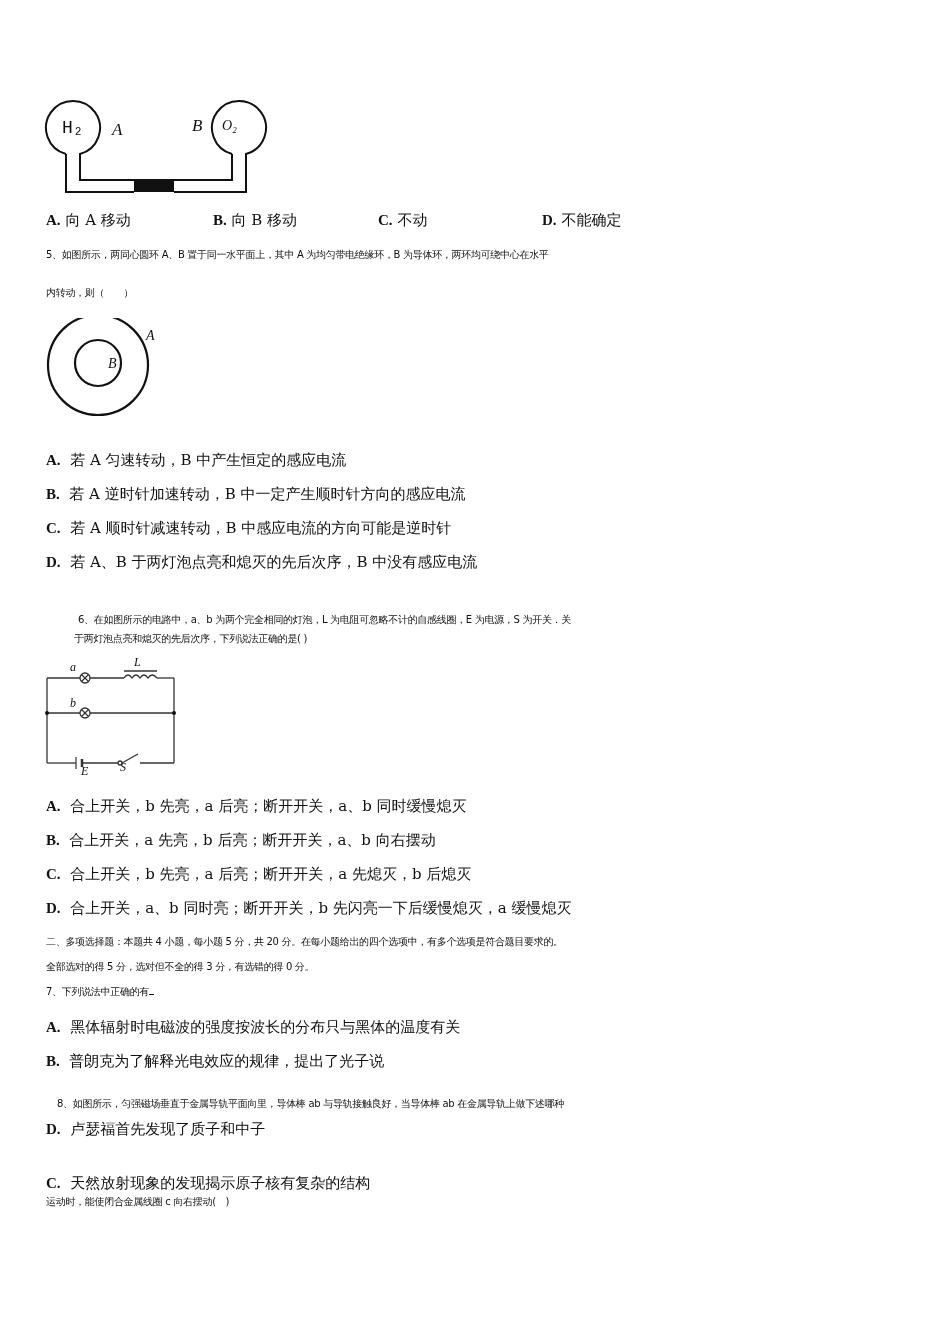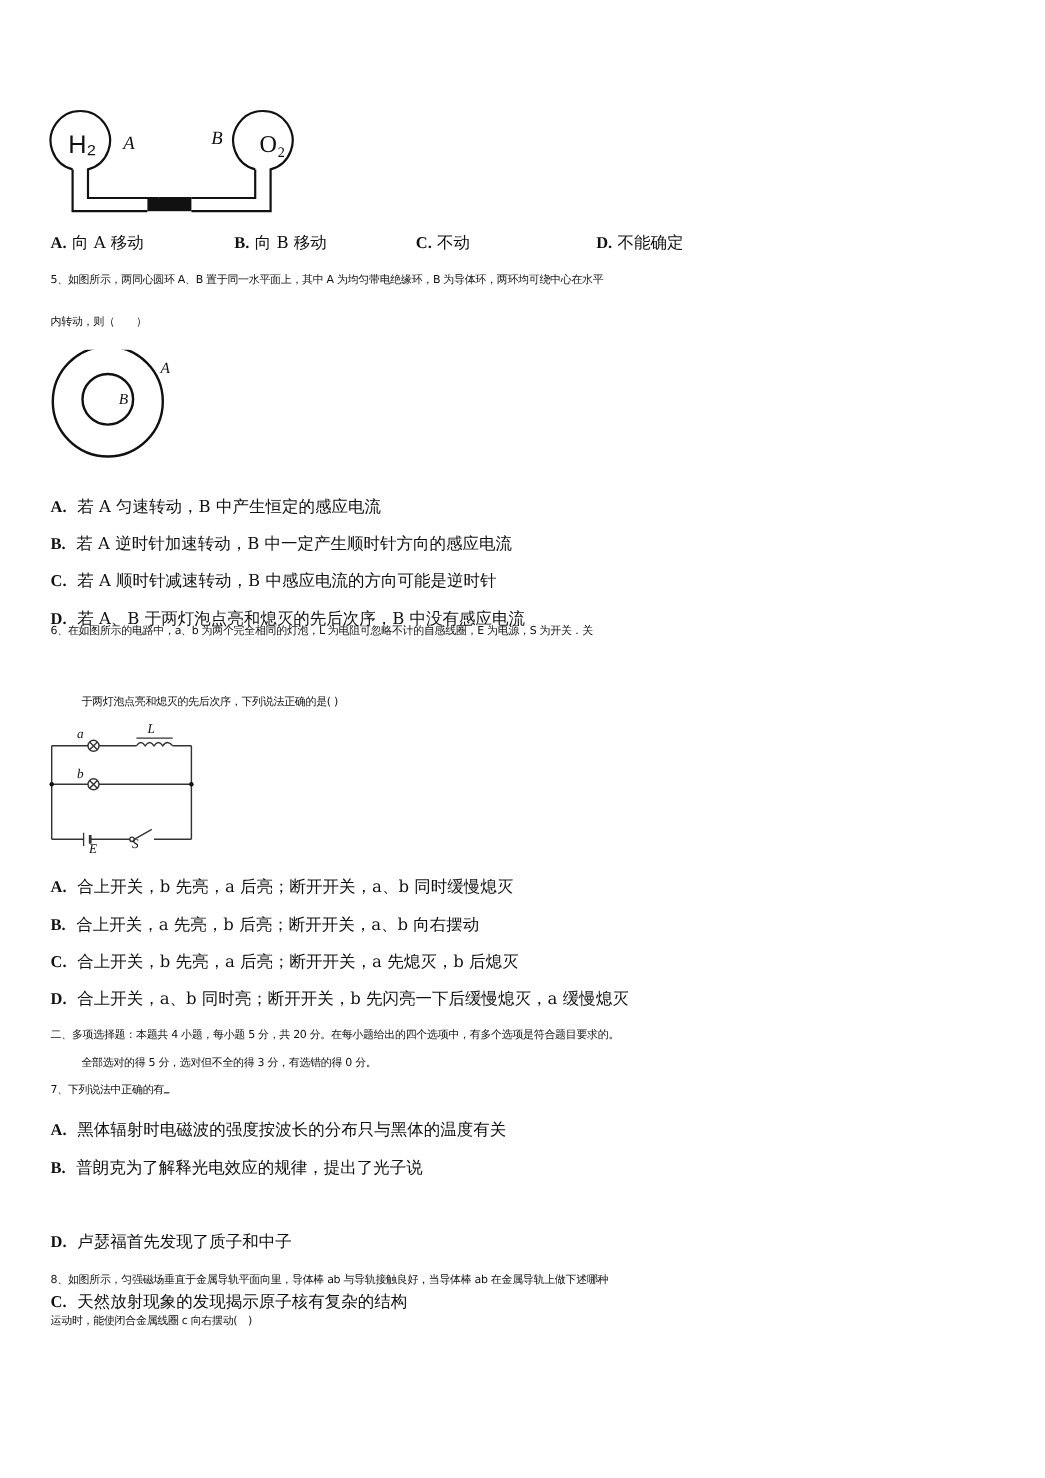--- a/index.html
+++ b/index.html
@@ -24,24 +24,24 @@
 
       <path d="M 22 58 A 27 27 0 1 1 36 58 L 36 84 L 100 84"></path>
       <path d="M 22 58 L 22 96 L 90 96"></path>
 
       <path d="M 188 58 A 27 27 0 1 1 202 58 L 202 96 L 130 96"></path>
       <path d="M 188 58 L 188 84 L 130 84"></path>
       <line x1="100" y1="84" x2="130" y2="84"></line>
     </g>
     <rect x="90" y="84" width="40" height="12" fill="#111"></rect>
   </svg>
-  <span class="abs" style="left:18px;top:22px;font-size:23px;font-family:Liberation Sans, sans-serif;">H₂</span>
+  <span class="abs" style="left:18px;top:22px;font-size:18px;font-family:Liberation Mono, monospace;">H₂</span>
   <span class="abs" style="left:68px;top:24px;font-size:17px;font-style:italic;font-family:'Liberation Serif',serif;">A</span>
   <span class="abs" style="left:148px;top:20px;font-size:17px;font-style:italic;font-family:'Liberation Serif',serif;">B</span>
-  <span class="abs" style="left:192px;top:22px;font-size:22px;font-family:'Liberation Serif',serif;">O₂</span>
+  <span class="abs" style="left:178px;top:22px;font-size:14px;font-style:italic;font-family:'Liberation Serif',serif;">O₂</span>
 </div>
 
 <div class="row4">
   <span class="cell" style="left:46px;top:211px;"><span class="opt-label">A.</span>&nbsp;<span class="opt">向 A 移动</span></span>
   <span class="cell" style="left:213px;top:211px;"><span class="opt-label">B.</span>&nbsp;<span class="opt">向 B 移动</span></span>
   <span class="cell" style="left:378px;top:211px;"><span class="opt-label">C.</span>&nbsp;<span class="opt">不动</span></span>
   <span class="cell" style="left:542px;top:211px;"><span class="opt-label">D.</span>&nbsp;<span class="opt">不能确定</span></span>
 </div>
 
 <div class="line stem" style="top:245px;">5、如图所示，两同心圆环 A、B 置于同一水平面上，其中 A 为均匀带电绝缘环，B 为导体环，两环均可绕中心在水平</div>
@@ -54,21 +54,21 @@
   </svg>
   <span class="abs" style="left:100px;top:10px;font-style:italic;font-size:14px;font-family:'Liberation Serif',serif;">A</span>
   <span class="abs" style="left:62px;top:38px;font-style:italic;font-size:14px;font-family:'Liberation Serif',serif;">B</span>
 </div>
 
 <div class="line" style="top:450px;"><span class="opt-label">A.</span>&nbsp; <span class="opt">若 A 匀速转动，B 中产生恒定的感应电流</span></div>
 <div class="line" style="top:484px;"><span class="opt-label">B.</span>&nbsp; <span class="opt">若 A 逆时针加速转动，B 中一定产生顺时针方向的感应电流</span></div>
 <div class="line" style="top:518px;"><span class="opt-label">C.</span>&nbsp; <span class="opt">若 A 顺时针减速转动，B 中感应电流的方向可能是逆时针</span></div>
 <div class="line" style="top:552px;"><span class="opt-label">D.</span>&nbsp; <span class="opt">若 A、B 于两灯泡点亮和熄灭的先后次序，B 中没有感应电流</span></div>
 
-<div class="line stem" style="top:564px;">6、在如图所示的电路中，a、b 为两个完全相同的灯泡，L 为电阻可忽略不计的自感线圈，E 为电源，S 为开关．关</div>
+<div class="line stem" style="top:610px;margin-left:32px;">6、在如图所示的电路中，a、b 为两个完全相同的灯泡，L 为电阻可忽略不计的自感线圈，E 为电源，S 为开关．关</div>
 <div class="line stem" style="top:629px;margin-left:28px;">于两灯泡点亮和熄灭的先后次序，下列说法正确的是( )</div>
 
 <div class="abs" style="left:44px;top:658px;width:140px;height:122px;">
   <svg width="140" height="122" viewBox="0 0 140 122">
     <g fill="none" stroke="#333" stroke-width="1.3">
 
       <line x1="3" y1="20" x2="36" y2="20"></line>
       <line x1="46" y1="20" x2="80" y2="20"></line>
       <line x1="113" y1="20" x2="130" y2="20"></line>
 
@@ -106,23 +106,23 @@
   <span class="abs" style="left:37px;top:106px;font-style:italic;font-size:12px;font-family:'Liberation Serif',serif;">E</span>
   <span class="abs" style="left:76px;top:102px;font-style:italic;font-size:12px;font-family:'Liberation Serif',serif;">S</span>
 </div>
 
 <div class="line" style="top:796px;"><span class="opt-label">A.</span>&nbsp; <span class="opt">合上开关，b 先亮，a 后亮；断开开关，a、b 同时缓慢熄灭</span></div>
 <div class="line" style="top:830px;"><span class="opt-label">B.</span>&nbsp; <span class="opt">合上开关，a 先亮，b 后亮；断开开关，a、b 向右摆动</span></div>
 <div class="line" style="top:864px;"><span class="opt-label">C.</span>&nbsp; <span class="opt">合上开关，b 先亮，a 后亮；断开开关，a 先熄灭，b 后熄灭</span></div>
 <div class="line" style="top:898px;"><span class="opt-label">D.</span>&nbsp; <span class="opt">合上开关，a、b 同时亮；断开开关，b 先闪亮一下后缓慢熄灭，a 缓慢熄灭</span></div>
 
 <div class="line stem" style="top:932px;">二、多项选择题：本题共 4 小题，每小题 5 分，共 20 分。在每小题给出的四个选项中，有多个选项是符合题目要求的。</div>
-<div class="line stem" style="top:957px;margin-left:28px;">全部选对的得 5 分，选对但不全的得 3 分，有选错的得 0 分。</div>
+<div class="line stem" style="top:957px;">全部选对的得 5 分，选对但不全的得 3 分，有选错的得 0 分。</div>
 
 <div class="line stem" style="top:982px;"><span>7、下列说法中正确的有</span><span style="display:inline-block;width:5px;border-bottom:1px solid #111;"></span></div>
 
 <div class="line" style="top:1017px;"><span class="opt-label">A.</span>&nbsp; <span class="opt">黑体辐射时电磁波的强度按波长的分布只与黑体的温度有关</span></div>
 <div class="line" style="top:1051px;"><span class="opt-label">B.</span>&nbsp; <span class="opt">普朗克为了解释光电效应的规律，提出了光子说</span></div>
 <div class="line" style="top:1145px;margin-top:28px;"><span class="opt-label">C.</span>&nbsp; <span class="opt">天然放射现象的发现揭示原子核有复杂的结构</span></div>
 <div class="line" style="top:1119px;"><span class="opt-label">D.</span>&nbsp; <span class="opt">卢瑟福首先发现了质子和中子</span></div>
 
-<div class="line stem" style="top:1154px;">8、如图所示，匀强磁场垂直于金属导轨平面向里，导体棒 ab 与导轨接触良好，当导体棒 ab 在金属导轨上做下述哪种</div>
+<div class="line stem" style="top:1094px;margin-left:11px;">8、如图所示，匀强磁场垂直于金属导轨平面向里，导体棒 ab 与导轨接触良好，当导体棒 ab 在金属导轨上做下述哪种</div>
 <div class="line stem" style="top:1192px;">运动时，能使闭合金属线圈 c 向右摆动(　)</div>
 
 </body></html>

